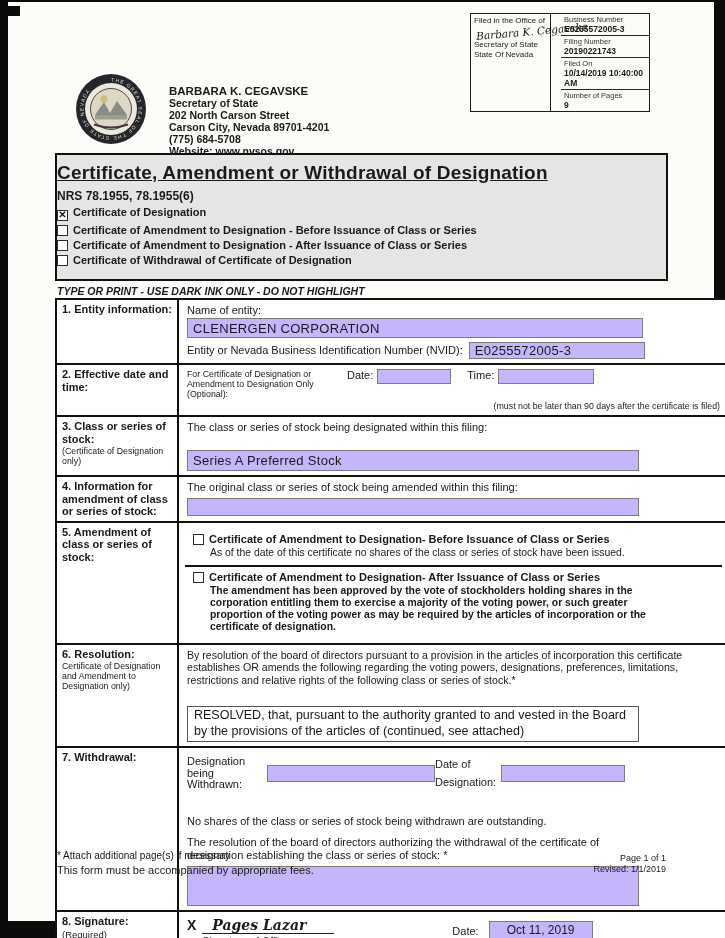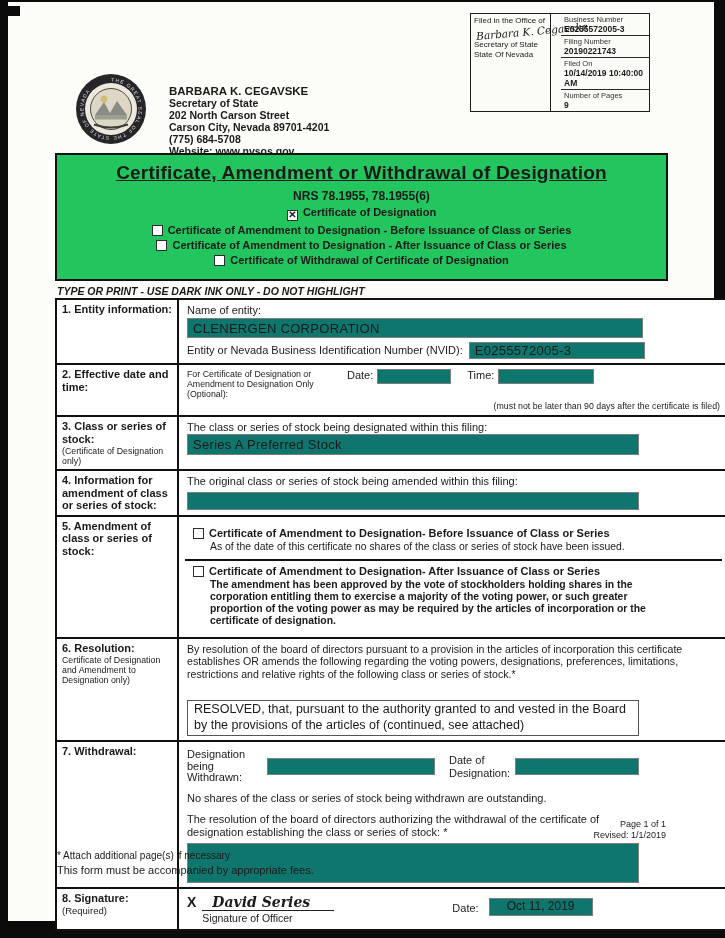--- a/index.html
+++ b/index.html
@@ -24,49 +24,49 @@
   .stamp-field:last-child { border-bottom:none; }
   .stamp-field .lbl { font-size:7.5px; color:#333; }
   .stamp-field .val { font-size:8.5px; font-weight:bold; }
 
   
   .seal { position:absolute; left:74px; top:72px; width:74px; height:74px; }
   .letterhead { position:absolute; left:169px; top:85px; font-size:10.5px; font-weight:bold; line-height:12px; }
   .letterhead .name { font-size:11.5px; }
 
   
-  .titlebox { position:absolute; left:55px; top:153px; width:613px; height:128px; border:2px solid #111; text-align:center; background:#22c55e; }
+  .titlebox { position:absolute; left:55px; top:153px; width:613px; height:128px; border:2px solid #111; background:#e5e5e5; }
   .form-title { display:inline-block; font-size:19px; font-weight:bold; text-decoration:underline; margin-top:7px; letter-spacing:0.2px; }
   .statute { font-size:12px; font-weight:bold; margin-top:5px; }
   .optline { font-size:11px; font-weight:bold; margin-top:3px; }
   .cb { display:inline-flex; width:11px; height:11px; border:1.5px solid #2c2c2c; background:#fff; vertical-align:-2px; margin-right:5px; align-items:center; justify-content:center; }
   .cb.checked::after { content:"✕"; font-size:10px; font-weight:bold; line-height:1; }
 
   .instruction { position:absolute; left:57px; top:285px; font-size:10.5px; font-weight:bold;font-style:italic; }
 
   
   .formtable { position:absolute; left:55px; top:298px; width:675px; border:2.5px solid #111; background:#fff; }
   .frow { display:flex; border-top:2px solid #111; }
   .frow:first-child { border-top:none; }
   .fl { width:122px; border-right:2px solid #111; padding:3px 5px; font-size:11px; font-weight:bold; line-height:12.5px; flex-shrink:0; }
   .fl .small { display:block; font-weight:normal; font-size:8.8px; line-height:10px; margin-top:1px; }
   .fc { flex:1; padding:4px 8px; font-size:11px; line-height:13px; position:relative; }
-  .ibox { border:1px solid #7d7d7d; background:#0f766e; display:flex; align-items:center; padding:0 5px; }
+  .ibox { border:1px solid #7d7d7d; background:#c4b5fd; display:flex; align-items:center; padding:0 5px; }
   .val13 { font-size:13px; letter-spacing:0.3px; }
   .tiny { font-size:8.8px; line-height:10px; }
   .desc { margin-left:17px; font-size:10.4px; line-height:12px; margin-top:1px; }
   .desc.bold { font-weight:bold; }
   .para { font-size:10.6px; line-height:12.6px; }
   .resbox { border:1px solid #555; min-height:36px; margin-top:20px; padding:1px 6px; font-size:12.5px; line-height:15.5px; width:452px; }
   .sig-line { border-bottom:1.5px solid #222; width:132px; padding-left:10px; white-space:nowrap; }
   .script { font-family:"DejaVu Serif", serif; font-style:italic; font-size:14px; font-weight:bold; }
   .caption { font-size:10.5px; margin-top:1px; }
 
   .footer-left  { position:absolute; left:57px; top:850px; }
-  .footer-right { position:absolute; right:59px; top:819px; text-align:right; font-size:9px; line-height:10.5px; }
+  .footer-right { position:absolute; right:59px; top:853px; text-align:right; font-size:9px; line-height:10.5px; }
 </style>
 </head>
 <body>
 
 <div class="page">
   <div class="edge-left"></div>
   <div class="edge-right"></div>
   <div class="edge-top"></div>
   <div class="bottom-bar"></div>
   <div class="corner-mark"></div>
@@ -177,21 +177,21 @@
       </div>
     </div>
 
     <div class="frow" style="min-height:44px">
       <div class="fl">
         <span>3. Class or series of stock:</span>
         <span class="small">(Certificate of Designation only)</span>
       </div>
       <div class="fc">
         <div>The class or series of stock being designated within this filing:</div>
-        <div class="ibox" style="width:452px; height:21px; margin-top:0">
+        <div class="ibox" style="width:452px; height:21px; margin-top:16px">
           <span class="val13">Series A Preferred Stock</span>
         </div>
       </div>
     </div>
 
     <div class="frow" style="min-height:42px">
       <div class="fl">4. Information for amendment of class or series of stock:</div>
       <div class="fc">
         <div>The original class or series of stock being amended within this filing:</div>
         <div class="ibox" style="width:452px; height:18px; margin-top:4px">
@@ -232,43 +232,43 @@
     </div>
 
     <div class="frow" style="min-height:126px">
       <div class="fl">7. Withdrawal:</div>
       <div class="fc">
         <div style="display:flex; align-items:center; margin-top:3px">
           <div style="width:80px; line-height:11.5px">Designation being Withdrawn:</div>
           <div class="ibox" style="width:168px; height:17px">
             <span></span>
           </div>
-          <div style="width:66px; margin-left:14px; line-height:13px">Date of Designation:</div>
+          <div style="width:66px; line-height:18px">Date of Designation:</div>
           <div class="ibox" style="width:124px; height:17px">
             <span></span>
           </div>
         </div>
-        <div style="margin-top:8px">No shares of the class or series of stock being withdrawn are outstanding.</div>
+        <div style="margin-top:24px">No shares of the class or series of stock being withdrawn are outstanding.</div>
         <div style="margin-top:8px; width:450px">The resolution of the board of directors authorizing the withdrawal of the certificate of designation establishing the class or series of stock: *</div>
         <div class="ibox" style="width:452px; height:40px; margin-top:4px; align-items:flex-start">
           <span></span>
         </div>
       </div>
     </div>
 
     <div class="frow" style="min-height:42px">
       <div class="fl">
         <span>8. Signature:</span>
         <span style="font-weight:normal; font-size:9.5px">(Required)</span>
       </div>
       <div class="fc" style="display:flex; align-items:flex-start; padding-top:7px">
         <span style="font-weight:bold; font-size:14px">X</span>
         <div style="margin-left:6px">
           <div class="sig-line">
-            <span class="script">David Series</span>
+            <span class="script">Pages Lazar</span>
           </div>
           <div class="caption">Signature of Officer</div>
         </div>
         <span style="margin-left:118px; margin-top:6px">Date:</span>
         <div class="ibox" style="width:104px; height:18px; margin-left:10px; margin-top:2px; justify-content:center">
           <span style="font-size:12px">Oct 11, 2019</span>
         </div>
       </div>
     </div>
 

